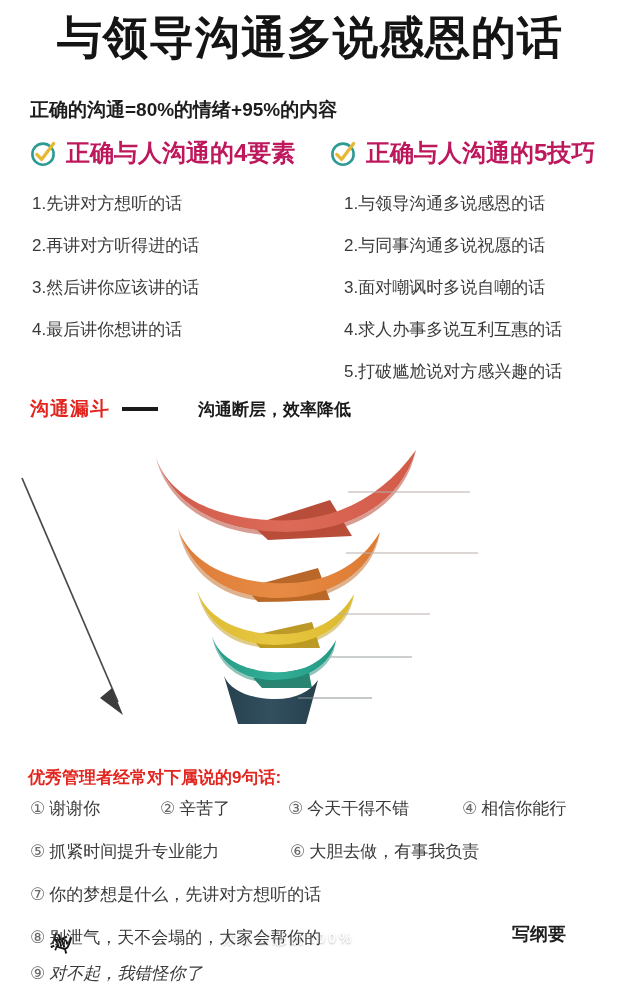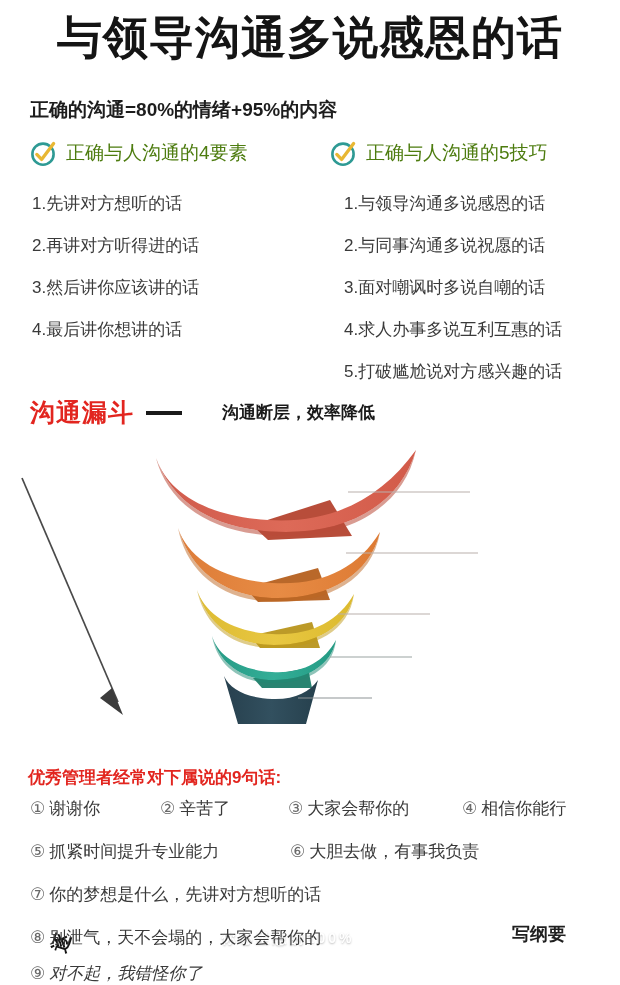--- a/index.html
+++ b/index.html
@@ -20,32 +20,32 @@
     position:absolute;left:30px;top:97px;
     font-size:19px;font-weight:bold;color:#1d1d1d;letter-spacing:0px;
   }
 
   
   .col{position:absolute;top:138px;}
   .col-left{left:30px;width:300px;}
   .col-right{left:330px;width:290px;}
   .col-head{display:flex;align-items:center;gap:9px;height:30px;}
   .check-icon{width:27px;height:27px;flex:none;position:relative;}
-  .col-head-label{font-size:19px;font-weight:normal;color:#4d7c0f;white-space:nowrap;}
+  .col-head-label{font-size:24px;font-weight:bold;color:#be185d;white-space:nowrap;}
   .col-list{margin-top:14px;}
   .col-item{
     font-size:17px;color:#3a3a3a;line-height:1;
     margin-bottom:0;white-space:nowrap;
   }
   .col-left .col-item{padding:0 0 0 2px;height:42px;display:flex;align-items:center;}
   .col-right .col-item{padding:0 0 0 14px;height:42px;display:flex;align-items:center;}
 
   
   .funnel-head{position:absolute;left:30px;top:396px;display:flex;align-items:center;gap:12px;}
-  .funnel-title{font-size:25px;font-weight:bold;color:#e2251f;letter-spacing:1px;}
+  .funnel-title{font-size:19px;font-weight:bold;color:#e2251f;letter-spacing:1px;}
   .funnel-dash{width:36px;height:4px;background:#1a1a1a;display:inline-block;}
   .funnel-sub{font-size:17px;font-weight:bold;color:#1a1a1a;margin-left:28px;}
 
   .funnel-wrap{position:absolute;left:0;top:440px;width:620px;height:300px;}
   .funnel-svg{position:absolute;left:0;top:0;}
 
   .fl-text{
     position:absolute;color:#fff;font-weight:bold;text-align:center;
     text-shadow:0 1px 2px rgba(0,0,0,.25);white-space:nowrap;
   }
@@ -199,21 +199,21 @@
 
   <div class="bottom-head">优秀管理者经常对下属说的9句话:</div>
 
   <div class="brow" style="left:30px;top:797px;">
     <span class="bnum">①</span><span>谢谢你</span>
   </div>
   <div class="brow" style="left:160px;top:797px;">
     <span class="bnum">②</span><span>辛苦了</span>
   </div>
   <div class="brow" style="left:288px;top:797px;">
-    <span class="bnum">③</span><span>大家会帮你的</span>
+    <span class="bnum">③</span><span>今天干得不错</span>
   </div>
   <div class="brow" style="left:462px;top:797px;">
     <span class="bnum">④</span><span>相信你能行</span>
   </div>
 
   <div class="brow" style="left:30px;top:840px;">
     <span class="bnum">⑤</span><span>抓紧时间提升专业能力</span>
   </div>
   <div class="brow" style="left:290px;top:840px;">
     <span class="bnum">⑥</span><span>大胆去做，有事我负责</span>

